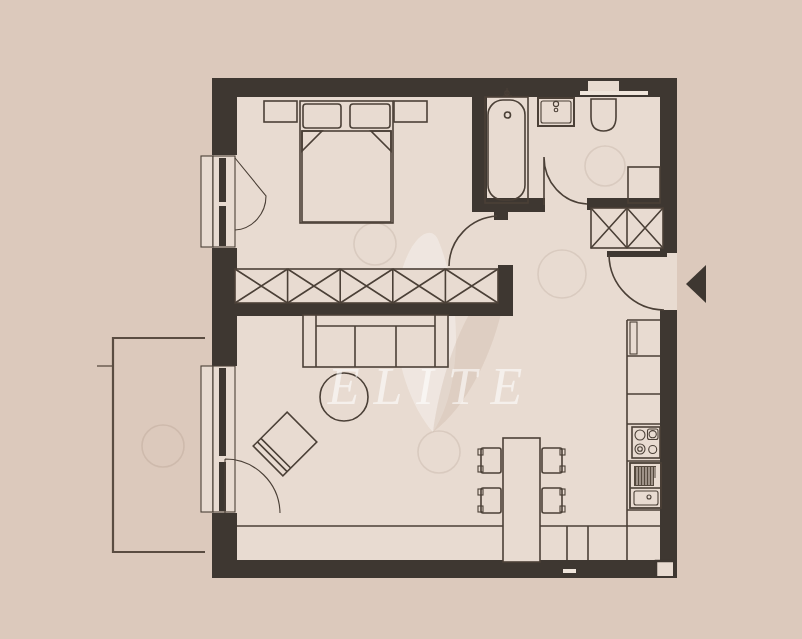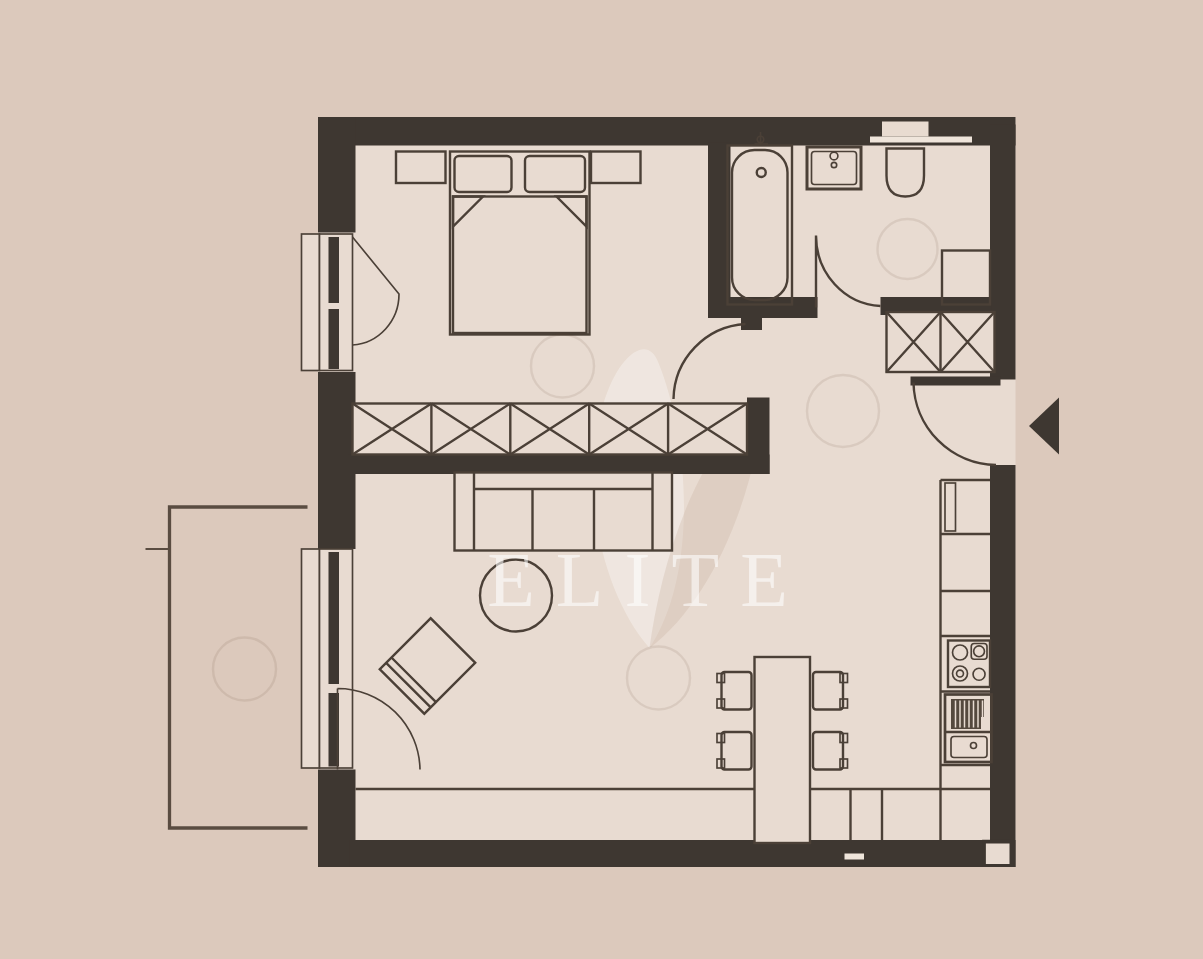--- a/index.html
+++ b/index.html
@@ -1,20 +1,20 @@
 <!DOCTYPE html>
 <html style="--background: #dcc9bc; --floor: #e8dbd1; --wall: #3e3731; --line: #4b4037; --balcony_line: #5a4c41; --watermark: rgba(255,255,255,0.58);"><head>
 <meta charset="utf-8">
 <style>
   :root{
     --background:#dcc9bc; --floor:#e8dbd1; --wall:#3e3731; --line:#4b4037;
     --balcony_line:#5a4c41; --watermark:rgba(255,255,255,0.58);
   }
   html,body{margin:0;padding:0;background:var(--background);}
-  .canvas{position:relative;width:732px;height:639px;margin:0 auto;background:var(--background);overflow:hidden;}
+  .canvas{position:relative;width:732px;height:639px;margin:0 auto;background:var(--background);overflow:hidden;font-style:italic;}
   svg{display:block}
   .w{fill:var(--wall);stroke:none}
   .ln{fill:none;stroke:var(--line);stroke-width:1.6}
   .thin{stroke-width:1.1}
   .fx{fill:var(--floor);stroke:var(--line);stroke-width:1.6}
   .faint{fill:none;stroke:rgba(90,60,40,0.10);stroke-width:1.6}
   .bal{fill:none;stroke:var(--balcony_line);stroke-width:2.2}
   .brand{font-family:"Liberation Serif","DejaVu Serif",serif;font-size:52px;letter-spacing:14px;fill:var(--watermark)}
   .leaf1{fill:rgba(255,255,255,0.32)}
   .leaf2{fill:rgba(198,172,155,0.28)}

